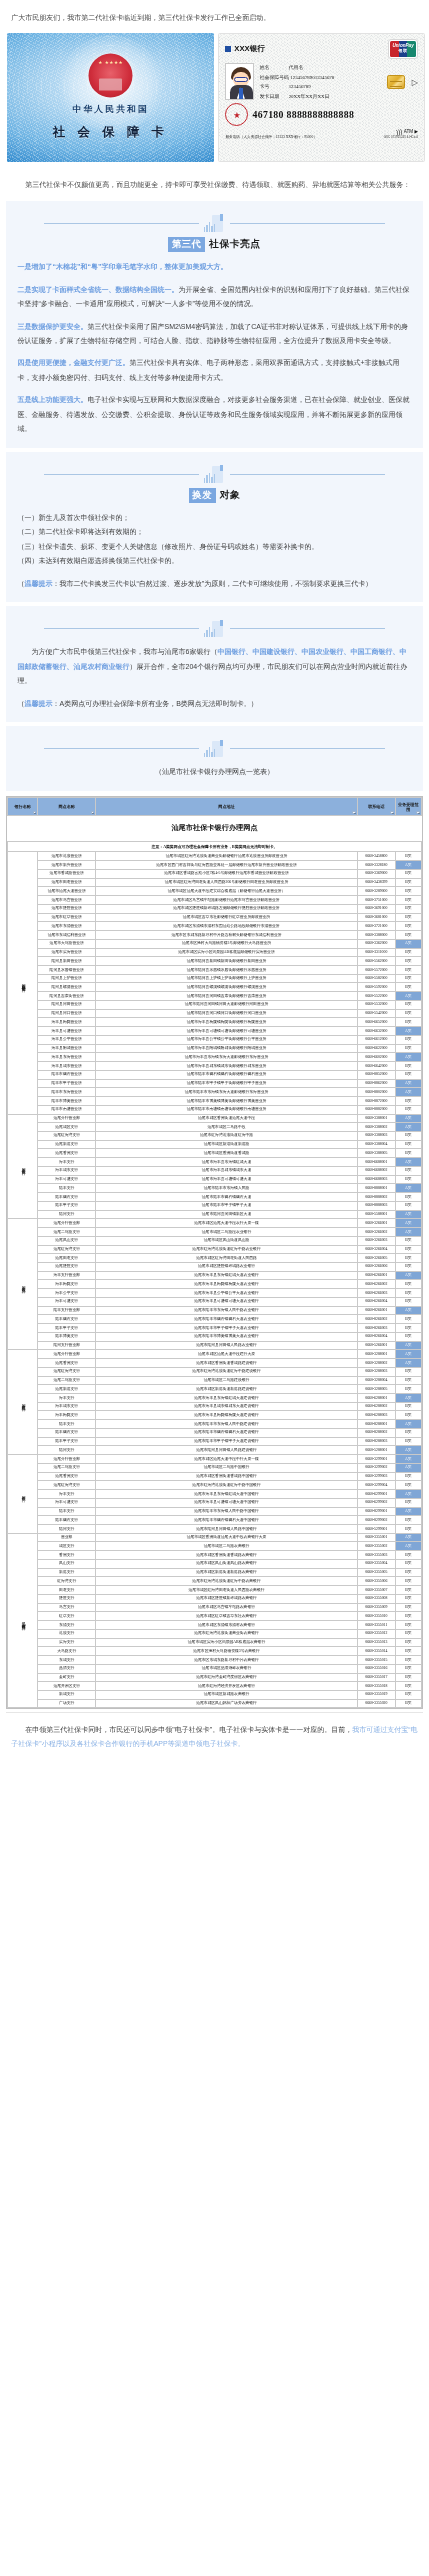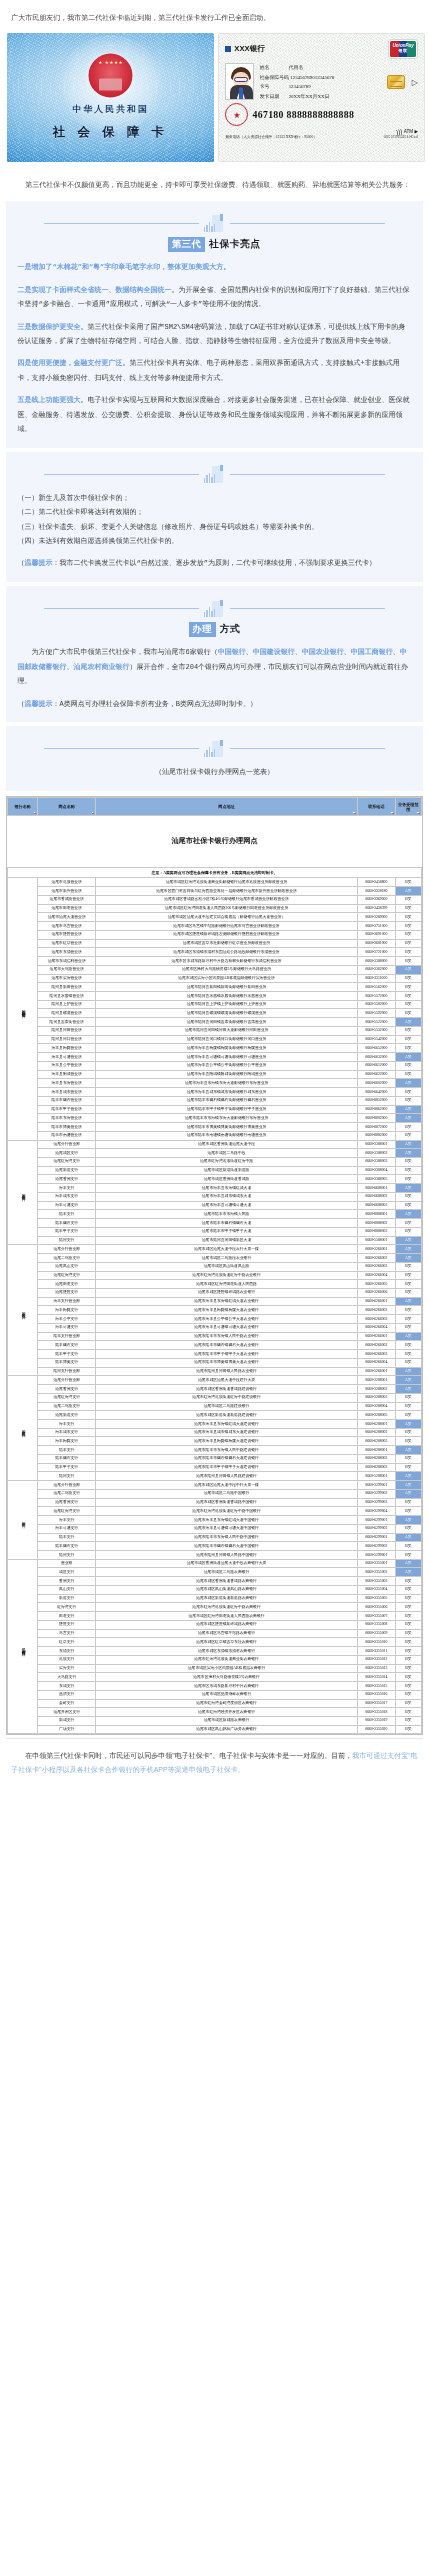--- a/index.html
+++ b/index.html
@@ -142,21 +142,21 @@
   }
   .bignum{ font-family:"Liberation Serif","DejaVu Serif",serif; font-size:9.8px; letter-spacing:0.3px; color:#111; font-weight:700;}
   .back-foot{ display:flex;align-items:flex-end;justify-content:space-between; margin-top:2.1px;}
   .svc{ font-family:"Liberation Serif","DejaVu Serif",serif; font-size:3.6px; color:#222;}
   .atm-box{ text-align:right; }
   .atm-line{ display:flex;align-items:center;gap:1.5px;justify-content:flex-end;font-size:4.6px;color:#111;}
   .wave{ font-size:6.2px; transform: rotate(-8deg); }
   .gsc{ font-size:2.8px; color:#333; letter-spacing:0.1px;}
 
   
-  .section { background:#f2f6fc; margin: 4.1px 6.2px; padding: 8.2px 11.3px 11.3px 11.3px; font-family: Liberation Mono, monospace; }
+  .section { background:#f2f6fc; margin: 4.1px 6.2px; padding: 8.2px 11.3px 11.3px 11.3px; }
   .sec-divider { display:flex; align-items:center; justify-content:center; gap:0; margin: 5.2px 0 2.1px 0; }
   .sec-divider .ln { height:0.5px; background:#aac6e4; flex:1; max-width:155px;}
   .sec-icon { width:31px; display:flex; align-items:flex-end; justify-content:center; gap:1px; height:17.5px; position:relative;}
   .sec-icon .sheet{ position:absolute; right:7.2px; bottom:0; width:11.3px;height:16.5px;background:#dbe8f8;border-radius:1px;}
   .sec-icon .tab{ position:absolute; right:7.2px; top:0; width:3.1px;height:6.2px;background:#8fb8e8;}
   .sec-icon .bars{ position:relative; display:flex; align-items:flex-end; gap:1px; height:10.3px; margin-right:10.3px; z-index:2;}
   .sec-icon .bars i{ width:1.5px; background:#a9c8ea; display:block;}
   .sec-title { text-align:center; margin: 5.2px 0 0 0; font-size:9.8px; font-weight:700; color:#1c1c1c; letter-spacing:0.5px;}
   .sec-title .badge{
     background:#7ba7e0; color:#fff; padding:1px 3.6px; margin-right:4.1px; font-size:9.3px; font-weight:700;
@@ -165,21 +165,21 @@
   .sec-body { font-size:7px; line-height:2.05; color:#3b3b3b; margin-top:8.2px; }
   .sec-body p { margin: 0 0 8.2px 0; }
   .sec-body p.tight { margin-bottom: 0; }
   .sec-body .hl { color:#6f9fe0; font-weight:700; }
   .indent { text-indent: 2em; }
 
   
   .table-wrap { margin: 5.2px 6.2px 2.1px 6.2px; border:0.5px solid #bfbfbf; }
   table.nw { width:100%; border-collapse: collapse; font-family:"Liberation Serif","DejaVu Serif",serif; }
   table.nw td, table.nw th { border:0.5px solid #c9c9c9; }
-  .tbl-title { font-size:7.2px; font-weight:700; padding:21px 0; color:#111; border:none !important;}
+  .tbl-title { font-size:7.2px; font-weight:700; padding:8px 0; color:#111; border:none !important;}
   .tbl-note { text-align:center; font-size:3.9px; padding:2.1px 0; color:#111; font-weight:700;}
   thead th {
     background:#8cb0dc; color:#1b1b1b; font-size:4.1px; font-weight:700;
     padding:3.6px 1px; text-align:center; position:relative; height:14.4px; vertical-align:middle;
   }
   thead th .flt{
     position:absolute; right:1px; bottom:1px; width:3.6px;height:3.6px;background:#eef3fa;border:0.5px solid #9ab2d0;
   }
   thead th .flt::after{content:"";position:absolute;left:0.8px;top:1.3px;border-left:1px solid transparent;border-right:1px solid transparent;border-top:1.3px solid #43546b;}
   tbody td { font-size:3.8px; padding:1.5px 1.5px; color:#151515; text-align:center; line-height:1.25; }
@@ -315,20 +315,23 @@
       <div class="bars">
           <i style="height:4.6px"></i>
           <i style="height:7.2px"></i>
           <i style="height:9.8px"></i>
           <i style="height:5.7px"></i>
           <i style="height:8.2px"></i>
         </div>
     </div>
     <div class="ln"></div>
   </div>
+  <div class="sec-title">
+    <span class="badge">换发</span><span>对象</span>
+  </div>
   <div class="sec-body">
     <p class="tight">（一）新生儿及首次申领社保卡的；</p>
     <p class="tight">（二）第二代社保卡即将达到有效期的；</p>
     <p class="tight">（三）社保卡遗失、损坏、变更个人关键信息（修改照片、身份证号码或姓名）等需要补换卡的。</p>
     <p>（四）未达到有效期自愿选择换领第三代社保卡的。</p>
     <p class="tight">（<span class="hl">温馨提示</span><span>：我市二代卡换发三代卡以“自然过渡、逐步发放”为原则，二代卡可继续使用，不强制要求更换三代卡）</span></p>
   </div>
 </div>
 
 <div class="section">
@@ -340,23 +343,20 @@
       <div class="bars">
           <i style="height:4.6px"></i>
           <i style="height:7.2px"></i>
           <i style="height:9.8px"></i>
           <i style="height:5.7px"></i>
           <i style="height:8.2px"></i>
         </div>
     </div>
     <div class="ln"></div>
   </div>
-  <div class="sec-title">
-    <span class="badge">办理</span><span>方式</span>
-  </div>
   <div class="sec-body">
     <p class="indent"><span>为方便广大市民申领第三代社保卡，我市与汕尾市6家银行（</span><span class="hl">中国银行、中国建设银行、中国农业银行、中国工商银行、中国邮政储蓄银行、汕尾农村商业银行</span><span>）展开合作，全市204个银行网点均可办理，市民朋友们可以在网点营业时间内就近前往办理。</span></p>
     <p class="tight">（<span class="hl">温馨提示</span><span>：A类网点可办理社会保障卡所有业务，B类网点无法即时制卡。）</span></p>
   </div>
 </div>
 
 <div class="section">
   <div class="sec-divider">
     <div class="ln"></div>
     <div class="sec-icon">

